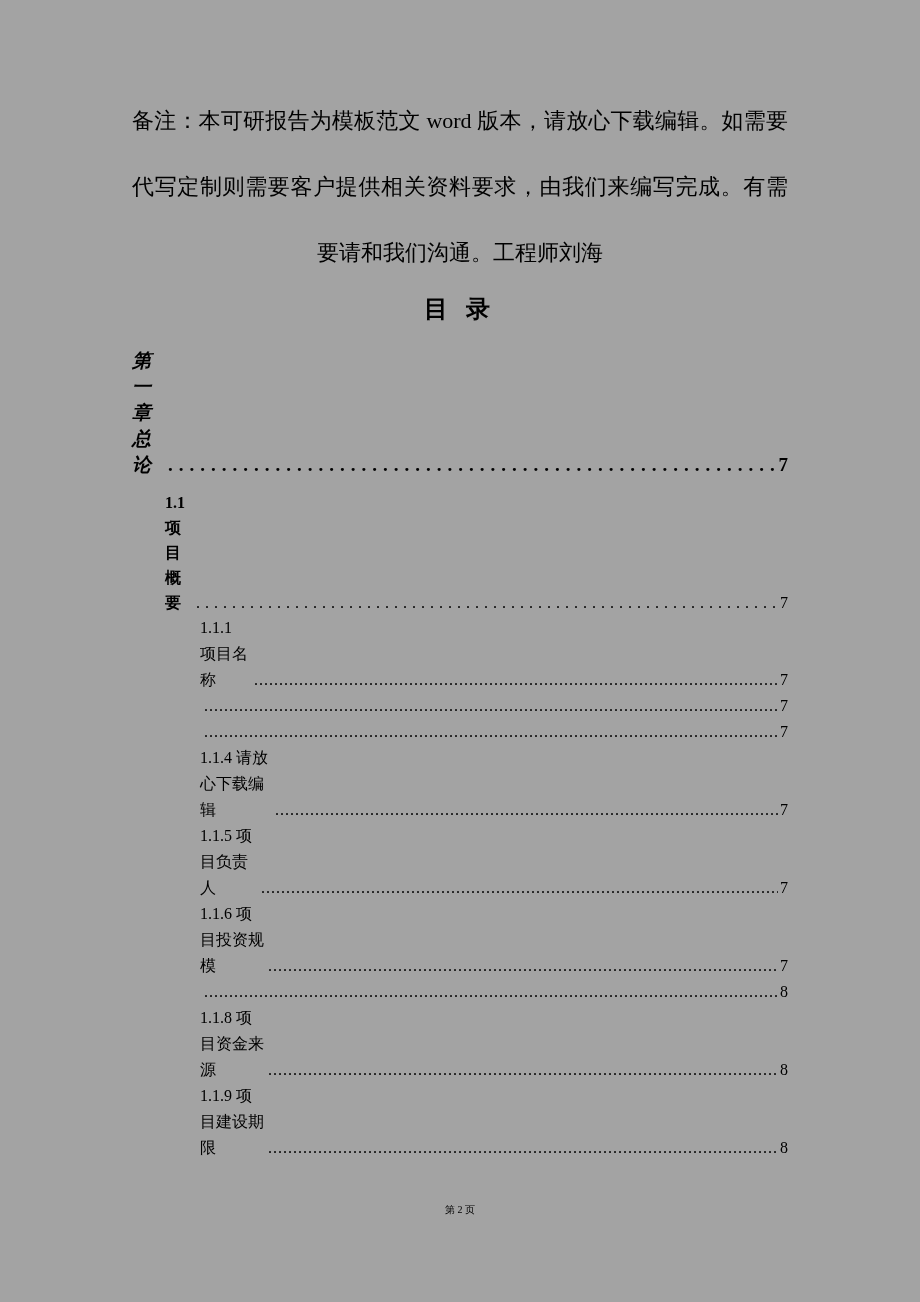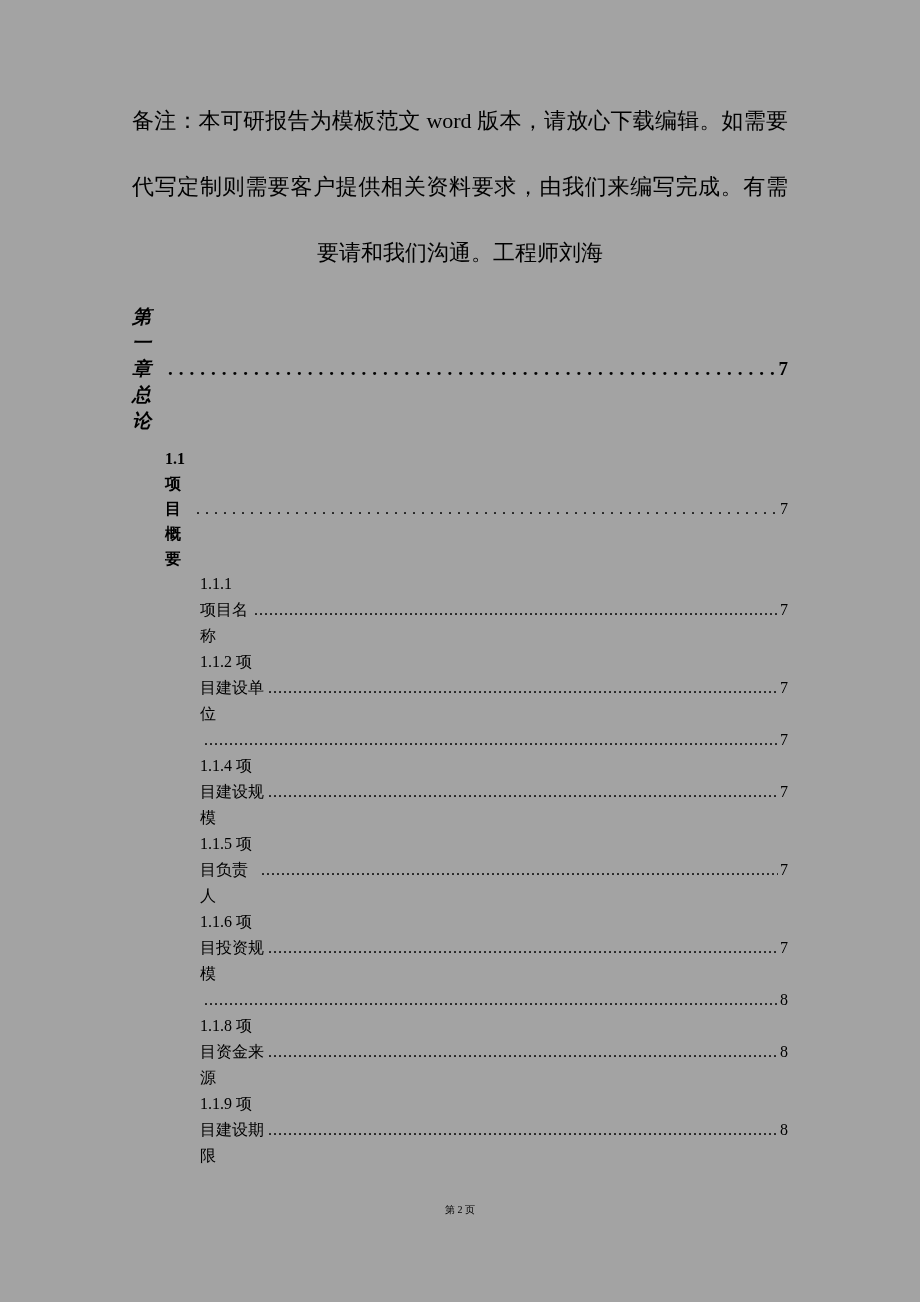--- a/index.html
+++ b/index.html
@@ -29,21 +29,21 @@
     font-weight: bold;
     line-height: 42px;
     letter-spacing: 6px;
   }
   
   .toc {
     margin: 14px 132px 0 132px;
   }
   .toc-row {
     display: flex;
-    align-items: center;
+    align-items: flex-end;
   }
   .toc-row.l1 {
     font-size: 19px;
     font-weight: bold;
     line-height: 26px;
     margin: 18px 0 12px 0;
   }
   .toc-row.l1 .toc-label {
     font-style: italic;
     letter-spacing: 2px;
@@ -84,48 +84,48 @@
     font-size: 10px;
   }
 </style>
 </head>
 <body>
 
 <div class="page">
 
   <p class="note">备注：本可研报告为模板范文 word 版本，请放心下载编辑。如需要代写定制则需要客户提供相关资料要求，由我们来编写完成。有需要请和我们沟通。工程师刘海</p>
 
+  <div class="toc-title">目 录</div>
 
   <div class="toc" id="toc-list">
       <div class="toc-row l1">
     <span class="toc-label">第一章 总 论</span>
     <span class="leader"></span>
     <span class="page-num">7</span>
   </div>
       <div class="toc-row l2">
     <span class="toc-label">1.1 项目概要</span>
     <span class="leader"></span>
     <span class="page-num">7</span>
   </div>
       <div class="toc-row l3">
     <span class="toc-label">1.1.1 项目名称</span>
     <span class="leader"></span>
     <span class="page-num">7</span>
   </div>
       <div class="toc-row l3">
-    <span class="toc-label">1.1.2 项目建设单位</span>
     <span class="leader"></span>
     <span class="page-num">7</span>
   </div>
       <div class="toc-row l3">
     <span class="leader"></span>
     <span class="page-num">7</span>
   </div>
       <div class="toc-row l3">
-    <span class="toc-label">1.1.4 项目建设规模</span>
+    <span class="toc-label">1.1.4 请放心下载编辑</span>
     <span class="leader"></span>
     <span class="page-num">7</span>
   </div>
       <div class="toc-row l3">
     <span class="toc-label">1.1.5 项目负责人</span>
     <span class="leader"></span>
     <span class="page-num">7</span>
   </div>
       <div class="toc-row l3">
     <span class="toc-label">1.1.6 项目投资规模</span>

